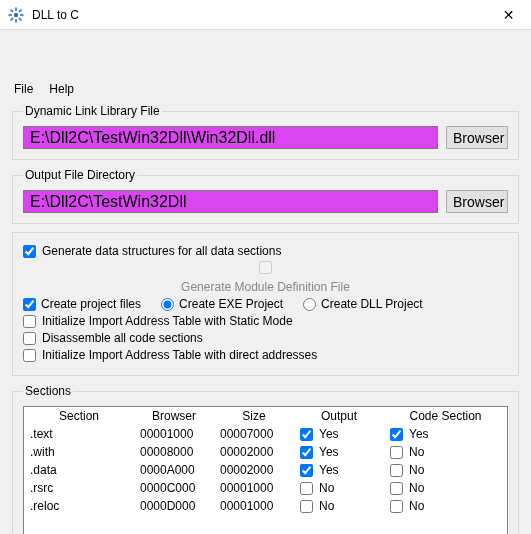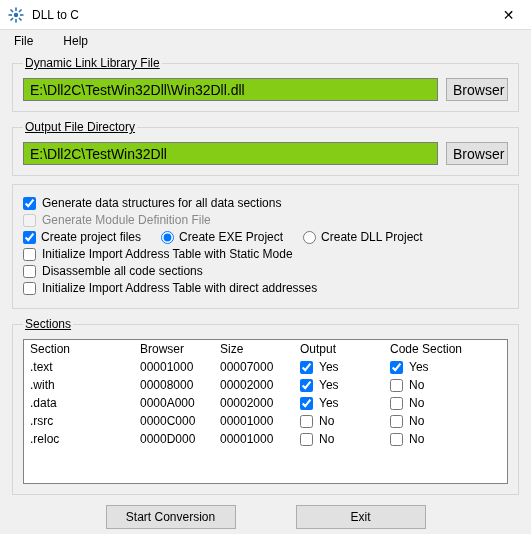--- a/index.html
+++ b/index.html
@@ -25,68 +25,69 @@
   .titlebar .title { flex: 1; font-size: 12px; }
   .titlebar .close {
     width: 45px; height: 30px; display: flex; align-items: center; justify-content: center;
     font-size: 14px; color: #000;
   }
   .menubar {
     height: 20px;
     background: #f0f0f0;
     padding: 2px 6px;
     display: flex;
-    gap: 14px;
+    gap: 0;
+    margin-top: 48px;
   }
   .menubar span { padding: 2px 8px; }
   .content { padding: 6px 12px 12px 12px; }
   fieldset {
     border: 1px solid #d6d6d6;
     border-radius: 0;
     margin: 0 0 8px 0;
     padding: 8px 10px 10px 10px;
     background: #f0f0f0;
   }
-  legend { font-size: 12px; padding: 0 2px; text-decoration: underline; }
+  legend { font-size: 12px; padding: 0 2px; }
   .row { display: flex; align-items: center; gap: 8px; margin-bottom: 6px; }
   .row:last-child { margin-bottom: 0; }
   input[type=text] {
     flex: 1;
     height: 23px;
     border: 1px solid #7a7a7a;
-    background: #84cc16;
+    background: #d946ef;
     padding: 2px 6px;
     font-family: inherit;
-    font-size: 14px;
+    font-size: 16px;
   }
   button.browser {
     height: 23px;
     width: 62px;
     border: 1px solid #adadad;
     background: #e1e1e1;
     font-family: inherit;
     font-size: 14px;
   }
   .optline { display: flex; align-items: center; gap: 6px; margin: 3px 0; }
   .optline input[type=checkbox], .optline input[type=radio] {
     width: 13px; height: 13px; margin: 0;
   }
   .optline label { cursor: default; }
-  .disabled { color: #888; }
+  .disabled { color: #888; flex-direction: column; }
   .radio-row { display: flex; align-items: flex-end; gap: 20px; }
   .radio-row .item { display: flex; align-items: center; gap: 5px; }
   .table-wrap {
     border: 1px solid #828282;
     background: #fff;
     height: 145px;
     overflow: auto;
   }
   table { border-collapse: collapse; width: 100%; font-size: 12px; }
   th, td { text-align: left; padding: 2px 6px; font-weight: normal; }
-  thead th { border-bottom: 0; }
+  thead th { border-bottom: 0; text-align: center; }
   td.cb { }
   .cb-cell { display: flex; align-items: center; gap: 6px; }
   .cb-cell input { width: 13px; height: 13px; margin: 0; }
   .footer {
     display: flex;
     justify-content: center;
     gap: 60px;
     margin-top: 10px;
   }
   .footer button {

